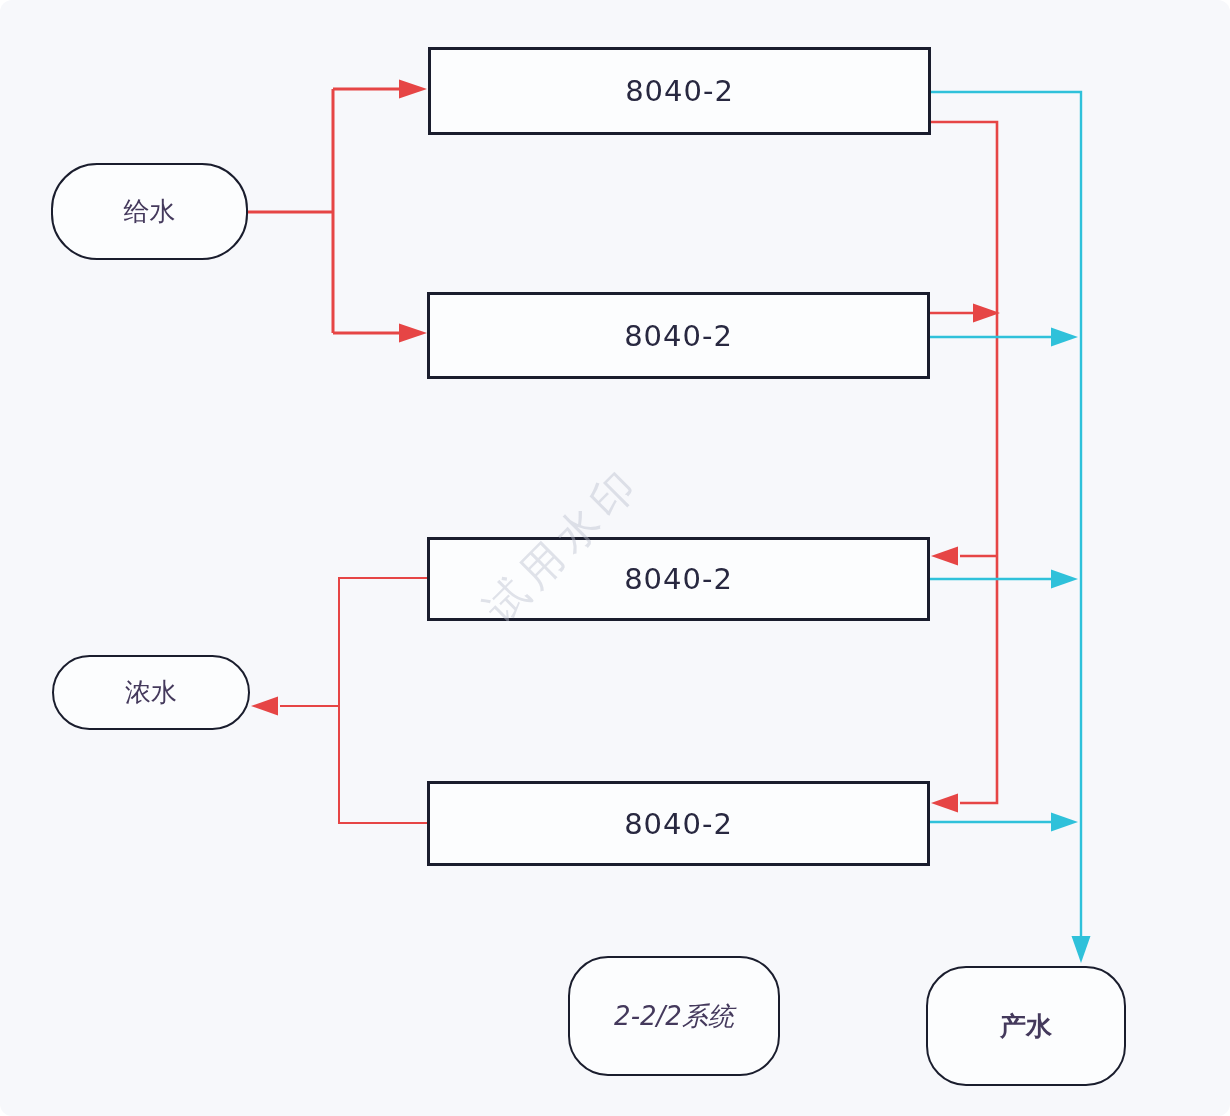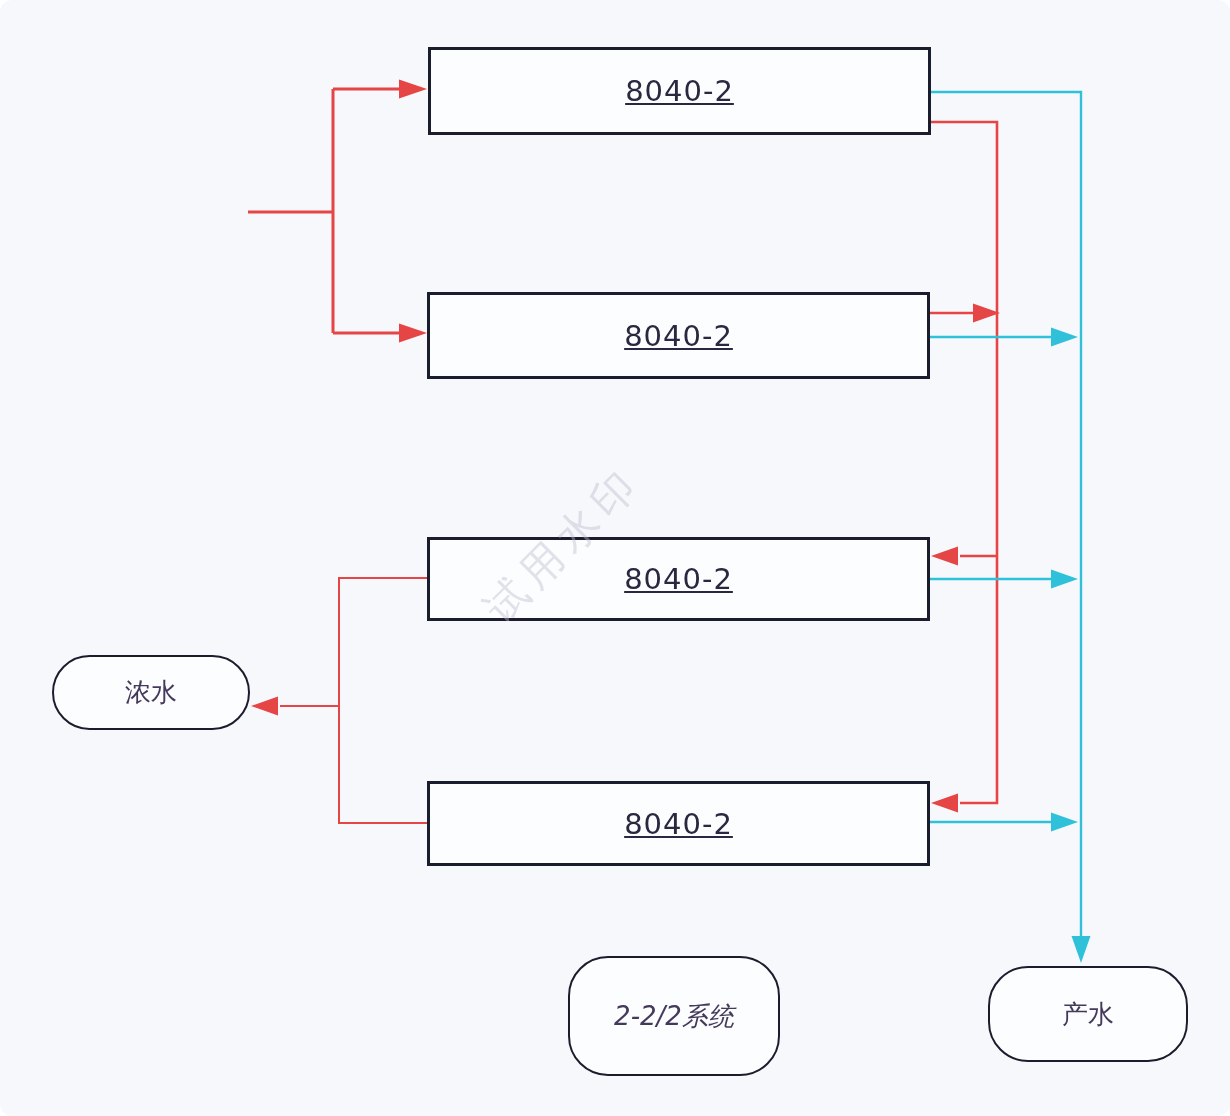--- a/index.html
+++ b/index.html
@@ -26,41 +26,40 @@
     border:2.5px solid var(--node-border,#1a1d2d);
     border-radius:46px;
     color:var(--label-text,#44395c);
     font-size:26px;
   }
   .membrane{
     border:3.5px solid var(--node-border,#1a1d2d);
     color:var(--membrane-text,#282840);
     font-size:29px;
     letter-spacing:1px;
-    text-decoration:underline;
   }
   .watermark{
     position:absolute;
     left:403px;top:512px;
     width:320px;height:66px;
     line-height:66px;
     text-align:center;
     transform:rotate(-45deg);
     font-size:42px;
     letter-spacing:8px;
     color:var(--watermark,#c9ccd9);
     opacity:0.42;
     pointer-events:none;
     z-index:5;
   }
   
   .n-feed{left:51px;top:163px;width:197px;height:97px;}
   .n-conc{left:52px;top:655px;width:198px;height:75px;}
   .n-sys{left:568px;top:956px;width:212px;height:120px;border-radius:40px;font-style:italic;}
-  .n-prod{left:988px;top:966px;width:200px;height:96px;border-radius:40px;}
+  .n-prod{left:926px;top:966px;width:200px;height:120px;border-radius:40px;font-weight:bold;}
   .n-m1{left:428px;top:47px;width:503px;height:88px;}
   .n-m2{left:427px;top:292px;width:503px;height:87px;}
   .n-m3{left:427px;top:537px;width:503px;height:84px;}
   .n-m4{left:427px;top:781px;width:503px;height:85px;}
 </style>
 </head>
 <body>
 
 <div class="canvas">
 
@@ -81,20 +80,21 @@
     <path class="edge-cyan" stroke-width="2.4" d="M931,92 H1081 V936"></path>
     <path class="edge-cyan" stroke-width="2.4" d="M930,337 H1052"></path>
     <path class="edge-cyan" stroke-width="2.4" d="M930,579 H1052"></path>
     <path class="edge-cyan" stroke-width="2.4" d="M930,822 H1052"></path>
     <polygon class="arrow-cyan" points="1078,337 1051,327.5 1051,346.5"></polygon>
     <polygon class="arrow-cyan" points="1078,579 1051,569.5 1051,588.5"></polygon>
     <polygon class="arrow-cyan" points="1078,822 1051,812.5 1051,831.5"></polygon>
     <polygon class="arrow-cyan" points="1081,963 1071.5,936 1090.5,936"></polygon>
   </svg>
 
+  <div class="node stadium n-feed">给水</div>
 
   <div class="node membrane n-m1">8040-2</div>
 
   <div class="node membrane n-m2">8040-2</div>
 
   <div class="node membrane n-m3">8040-2</div>
 
   <div class="node membrane n-m4">8040-2</div>
 
   <div class="node stadium n-conc">浓水</div>

